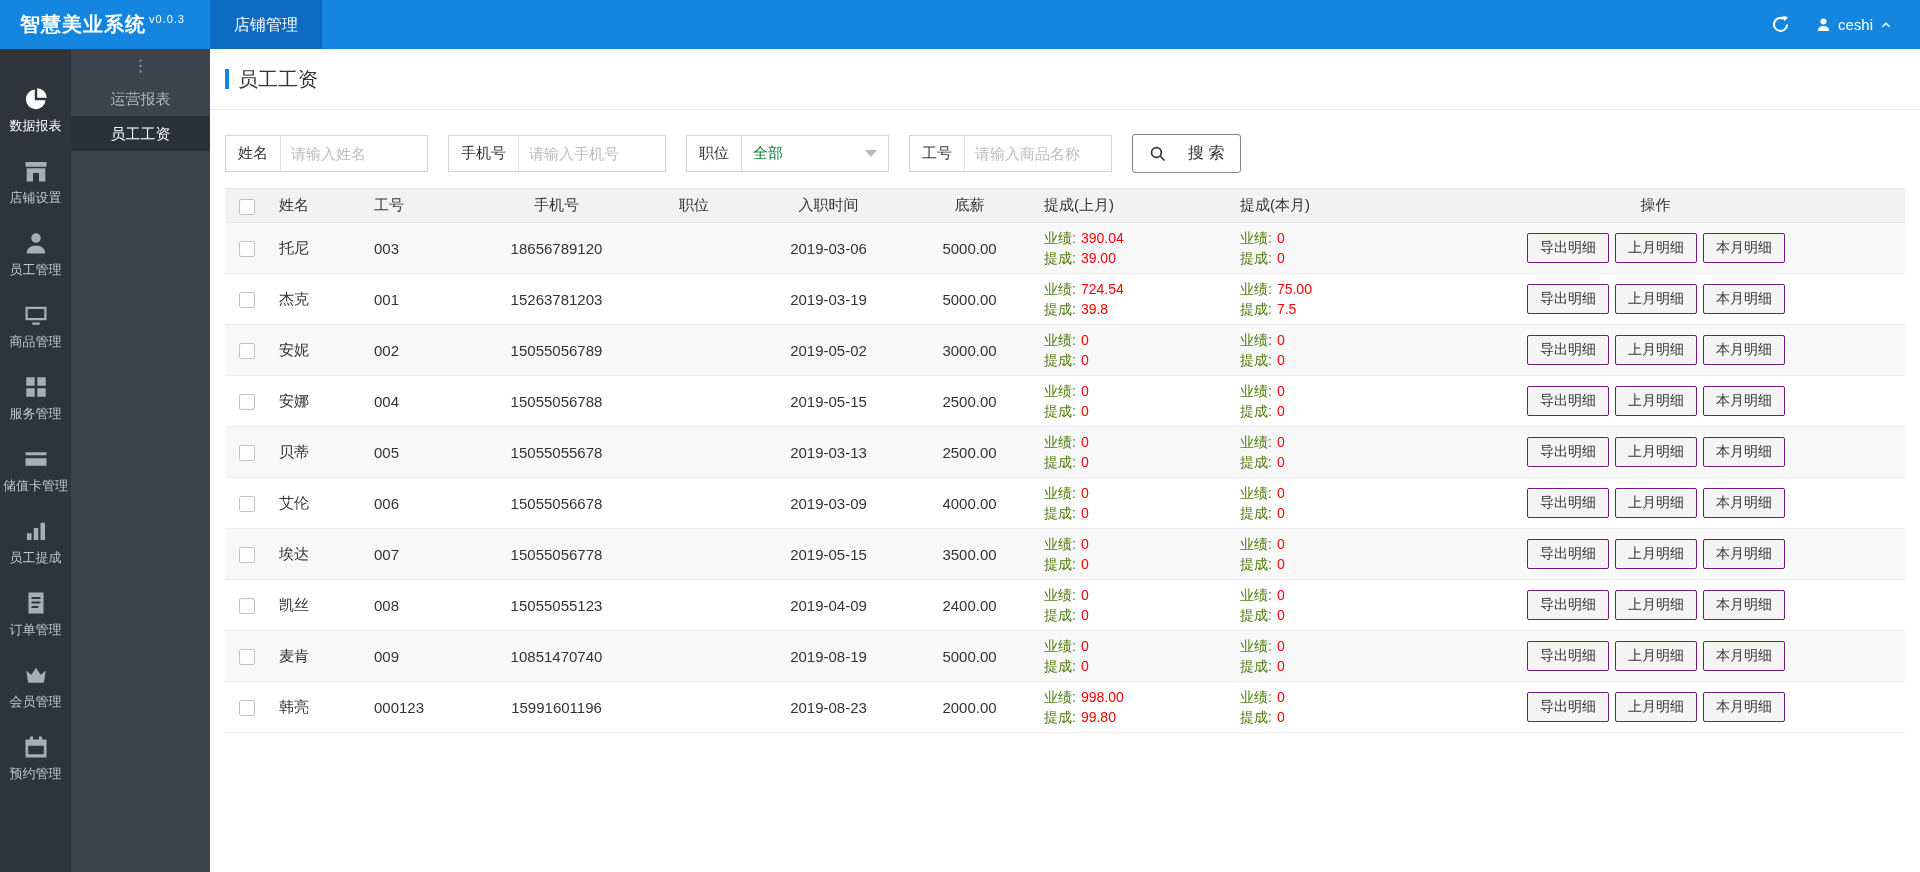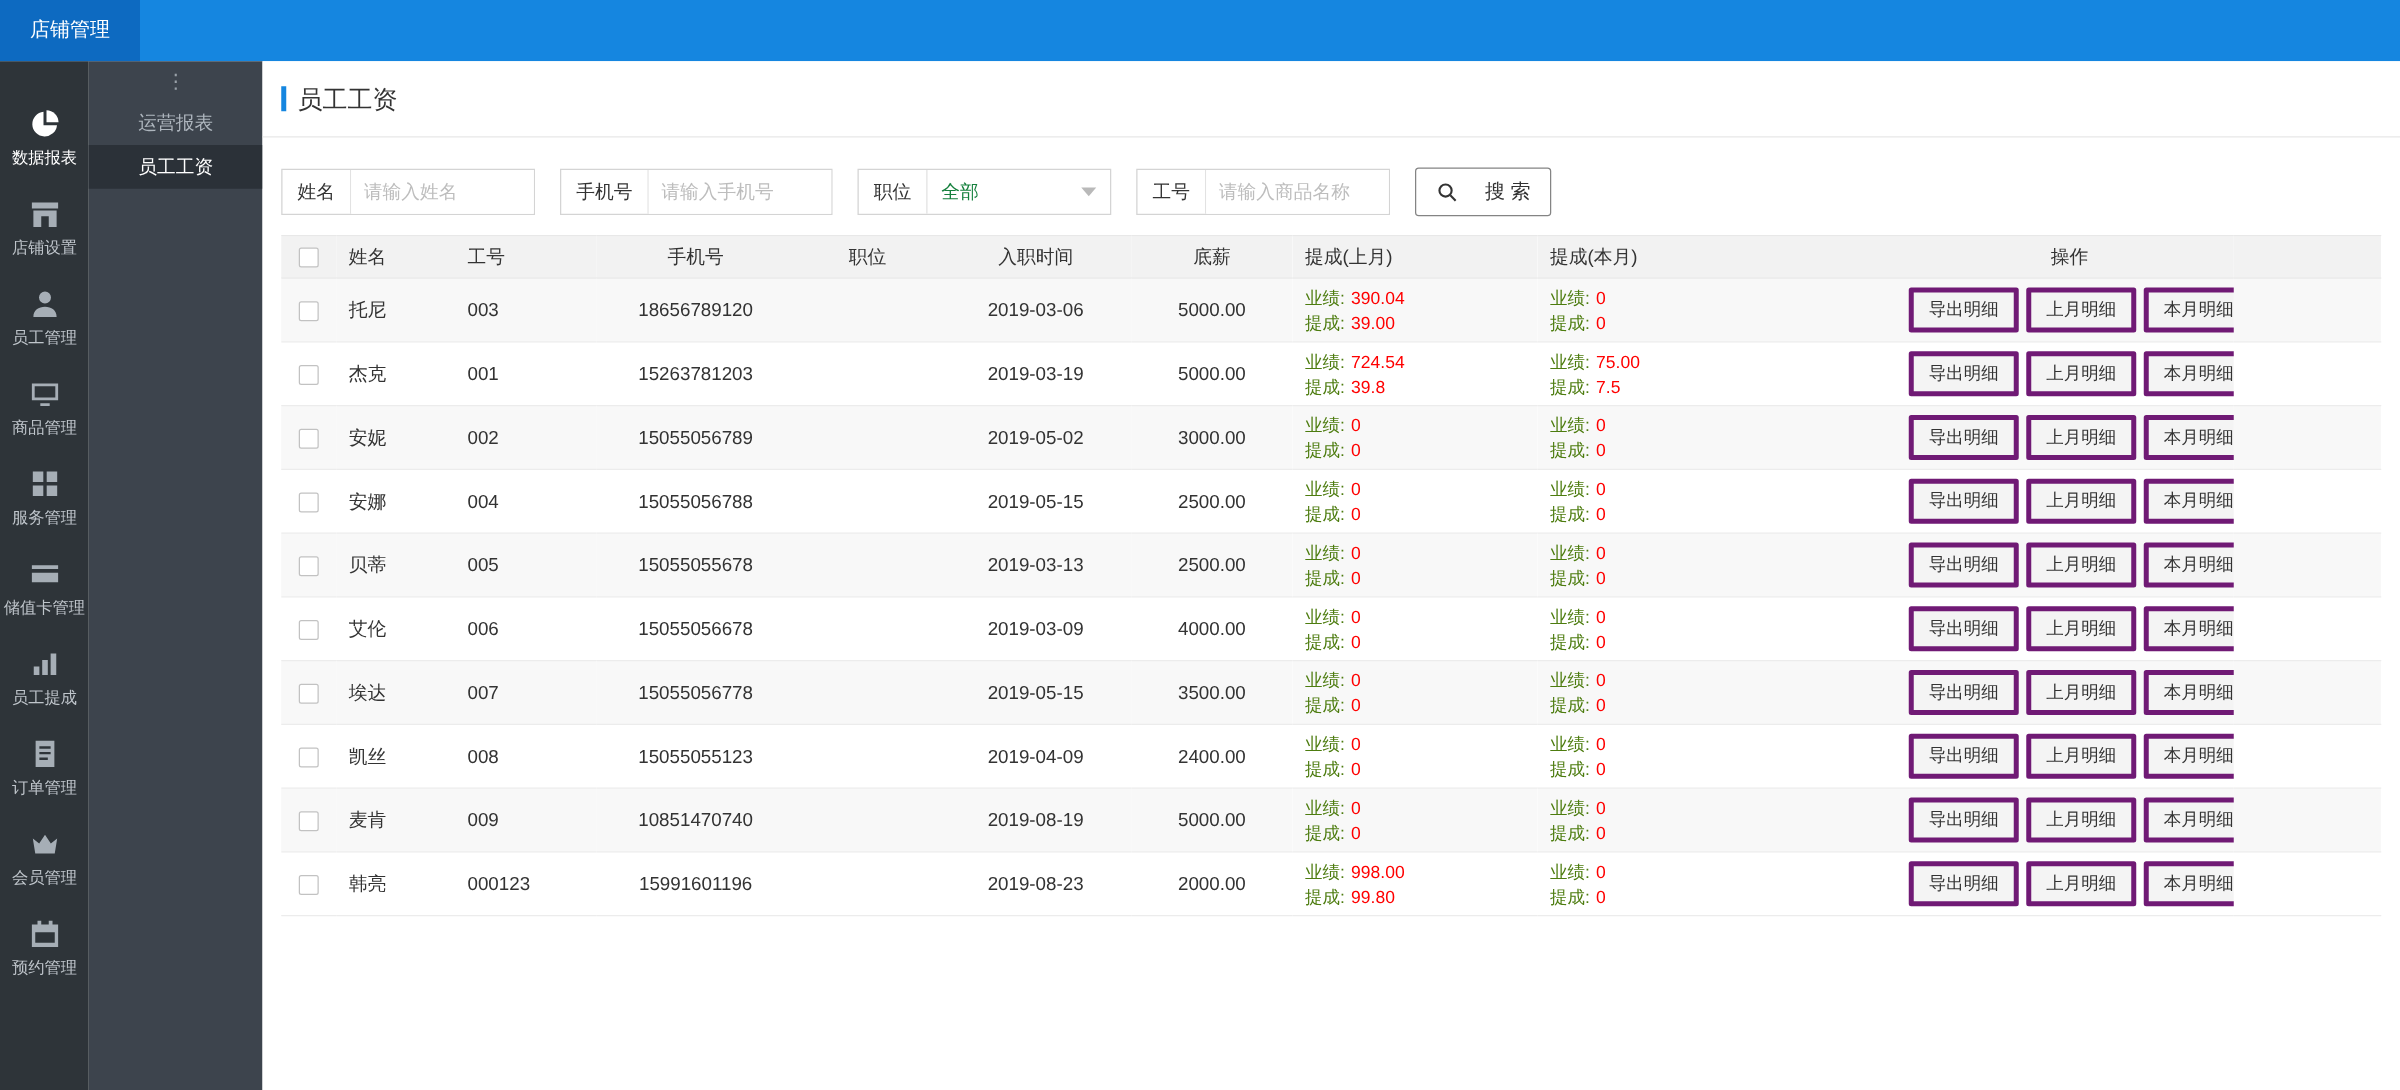--- a/index.html
+++ b/index.html
@@ -58,32 +58,57 @@
   table { width:100%; border-collapse:collapse; table-layout:fixed; }
   thead th { background:#f2f2f2; height:34px; font-weight:normal; font-size:15px; color:#333; border-top:1px solid #e8e8e8; border-bottom:1px solid #e8e8e8; white-space:nowrap; overflow:hidden; }
   tbody td { height:51px; font-size:15px; color:#333; border-bottom:1px solid #ececec; vertical-align:middle; white-space:nowrap; overflow:hidden; }
   tbody tr:nth-child(odd) { background:#f8f8f8; }
   .al { text-align:left; padding-left:10px; }
   .ac { text-align:center; }
   .cb { display:inline-block; width:16px; height:16px; background:#fff; border:1px solid #c2c2c2; border-radius:2px; vertical-align:middle; cursor:pointer; }
   .comm-line { line-height:20px; font-size:14px; }
   .comm-label { color:#4d7c0f; margin-right:5px; }
   .comm-val { color:#ff0000; }
-  .mini-btn { display:inline-block; padding:5px 12px; background:#f4f4f4; border:4px solid #701a75; border-radius:2px; font-size:14px; color:#333; margin:0 3px; cursor:pointer; font-family:inherit; white-space:nowrap; }
+  .mini-btn { display:inline-block; padding:5px 12px; background:#f4f4f4; border:1px solid #701a75; border-radius:2px; font-size:14px; color:#333; margin:0 3px; cursor:pointer; font-family:inherit; white-space:nowrap; }
 </style>
 </head>
 <body>
 
 <div class="topbar">
+  <div class="logo">
+    <span>智慧美业系统</span>
+    <sup>v0.0.3</sup>
+  </div>
   <div class="nav">
       <div class="nav-item active">店铺管理</div>
       <div class="nav-item">营销活动</div>
       <div class="nav-item">系统管理</div>
       <div class="nav-item">收银台</div>
     </div>
+  <div class="topbar-right">
+    <span class="tb-icon">
+      <svg viewBox="0 0 16 16">
+          <path d="M13.5 8A5.5 5.5 0 1 1 10.8 3.2" fill="none" stroke="currentColor" stroke-width="1.7"></path>
+          <path d="M9.9 0.7L14.4 1.9 11.5 5.2z" fill="currentColor"></path>
+        </svg>
+    </span>
+    <div class="user-menu">
+      <span class="tb-icon">
+        <svg viewBox="0 0 16 16" fill="currentColor">
+            <path d="M8 1.5a3.2 3.2 0 1 1 0 6.4 3.2 3.2 0 0 1 0-6.4zM1.8 15c0-3.6 2.8-5.4 6.2-5.4s6.2 1.8 6.2 5.4z"></path>
+          </svg>
+      </span>
+      <span>ceshi</span>
+      <span class="tb-icon chev">
+        <svg viewBox="0 0 16 16">
+            <path d="M3.2 10.4L8 5.6l4.8 4.8" fill="none" stroke="currentColor" stroke-width="1.9"></path>
+          </svg>
+      </span>
+    </div>
+  </div>
 </div>
 
 <div class="layout">
 
   <div class="side-icons">
       <div class="side-item active">
         <span class="side-ic">
           <svg viewBox="0 0 16 16" fill="currentColor">
             <path d="M7.2 1.6A6.6 6.6 0 1 0 14.4 8.8H7.2z"></path>
             <path d="M8.8 0.8a6.6 6.6 0 0 1 6.4 6.4H8.8z"></path>

